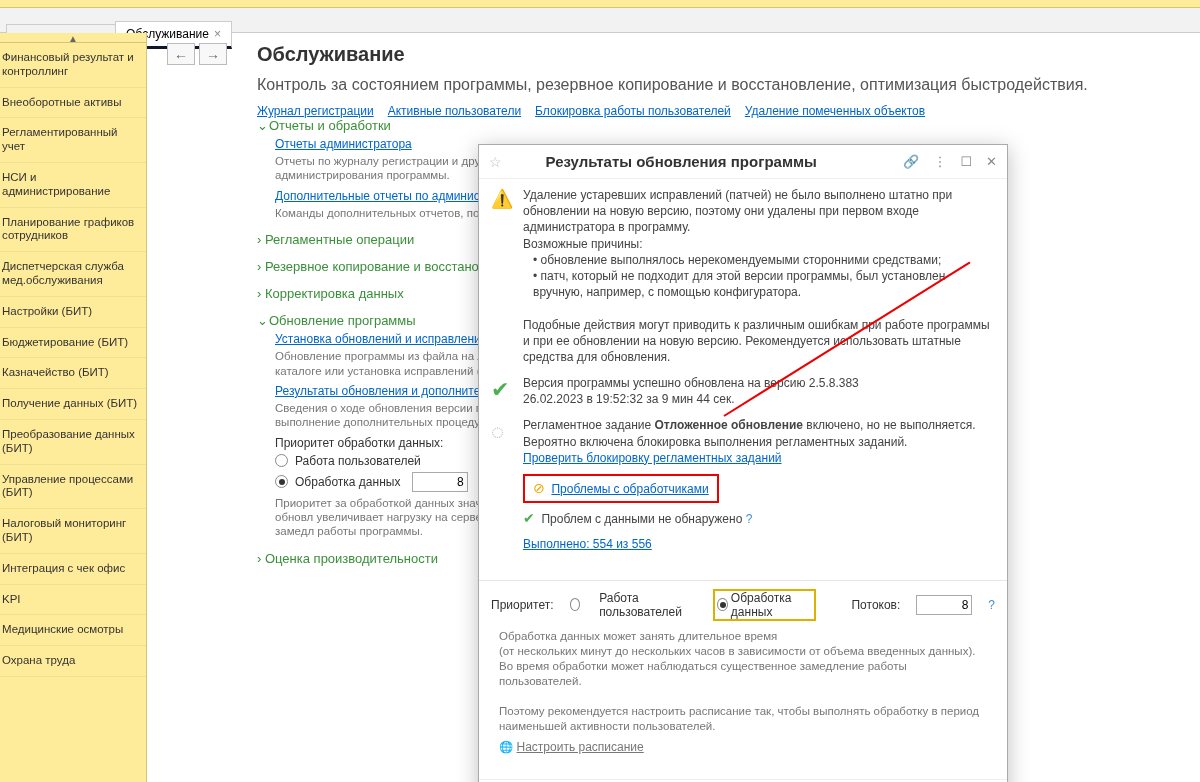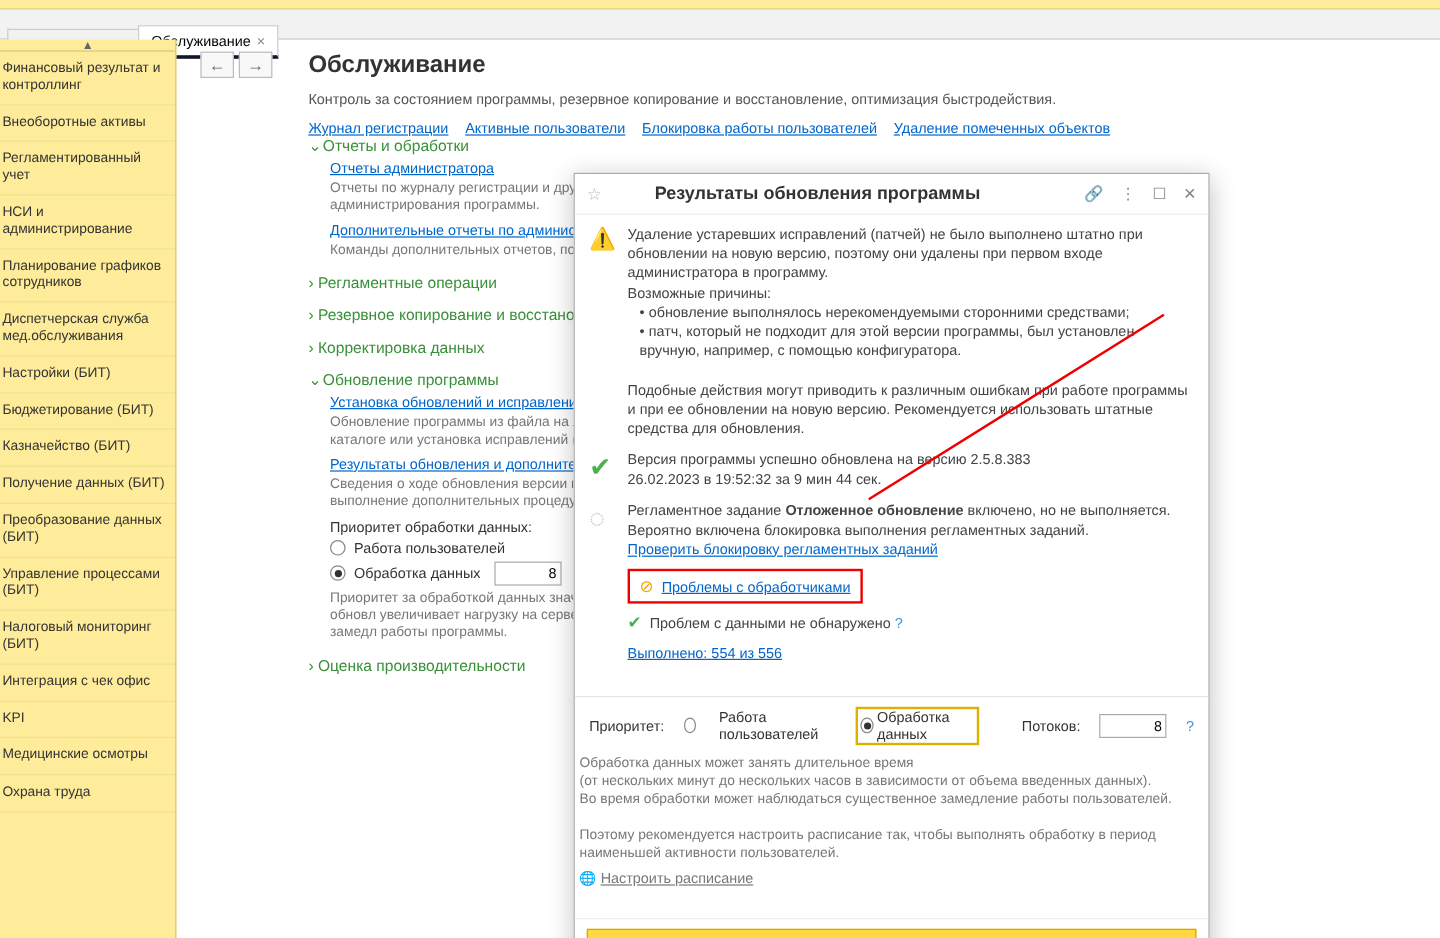--- a/index.html
+++ b/index.html
@@ -11,21 +11,21 @@
 .tab .close { margin-left:5px; color:#888; }
 .main { display:flex; height:calc(100% - 33px); }
 .sidebar { width:147px; background:#ffec9a; border-right:1px solid #d0c878; overflow:hidden; position:relative; }
 .sidebar-handle { height:10px; text-align:center; border-bottom:1px solid #d0c878; font-size:10px; color:#666; }
 .side-item { padding:8px 6px 8px 2px; border-bottom:1px solid #ede28f; font-size:11.5px; color:#333; line-height:1.2; cursor:pointer; }
 .content { flex:1; padding:10px 20px; overflow:hidden; position:relative; }
 .nav-btns { display:flex; gap:4px; margin-bottom:6px; }
 .nav-btn { width:28px; height:22px; border:1px solid #bbb; background:#f8f8f8; display:flex; align-items:center; justify-content:center; font-size:14px; color:#666; cursor:pointer; }
 .page-header { display:flex; align-items:flex-start; gap:30px; }
 .page-title { font-size:20px; font-weight:bold; margin-bottom:10px; }
-.page-desc { font-size:12px; color:#555; margin-bottom:10px; }
+.page-desc { font-size:16px; color:#555; margin-bottom:10px; }
 .top-links { display:flex; gap:14px; margin-bottom:0; }
 .link { color:#0066cc; text-decoration:underline; cursor:pointer; font-size:12px; }
 .section { margin-bottom:12px; }
 .sec-head { color:#3a8f3a; font-size:13px; margin-bottom:4px; cursor:pointer; }
 .sec-head::before { content:"› "; }
 .sec-head.open::before { content:"⌄ "; display:inline-block; width:12px; }
 .sec-link { color:#0066cc; text-decoration:underline; font-size:12px; margin-left:18px; display:inline-block; margin-bottom:3px; cursor:pointer; }
 .sec-desc { color:#777; font-size:11.5px; margin-left:18px; margin-bottom:6px; max-width:340px; line-height:1.25; }
 .priority-row { margin-left:18px; font-size:12px; margin-bottom:4px; display:flex; align-items:center; gap:4px; }
 .radio { width:13px; height:13px; border:1px solid #888; border-radius:50%; display:inline-flex; align-items:center; justify-content:center; margin-right:3px; cursor:pointer; }
@@ -41,21 +41,21 @@
 .msg-icon { width:22px; flex-shrink:0; font-size:18px; }
 .msg-text { flex:1; }
 .bullet { margin-left:10px; }
 .highlight-box { border:2px solid #e00; padding:3px 8px; display:inline-block; margin-bottom:6px; }
 .check-icon { color:#4caf50; font-size:22px; }
 .spinner-icon { color:#bbb; font-size:22px; }
 .warn-sm { color:#f2a400; font-size:14px; }
 .ok-sm { color:#4caf50; font-size:14px; }
 .help { color:#3a8fdf; font-size:12px; cursor:pointer; }
 .footer-row { display:flex; align-items:center; gap:16px; margin:8px 0; font-size:12px; padding:0 12px; border-top:1px solid #e6e6e6; padding-top:8px;}
-.footer-info { padding:0 4px; color:#777; font-size:11.5px; line-height:1.3; margin-bottom:24px; }
+.footer-info { padding:0 20px; color:#777; font-size:11.5px; line-height:1.3; margin-bottom:24px; }
 .btn-row { display:flex; justify-content:flex-end; gap:6px; padding:8px 10px; border-top:1px solid #eee;flex-direction:column; }
 .btn { padding:4px 14px; border:1px solid #aaa; background:#f2f2f2; font-size:12px; cursor:pointer; }
 .btn.primary { background:#ffd740; border-color:#d2a800; font-weight:bold; }
 .red-line { position:absolute; left:724px; top:415px; width:290px; height:2px; background:#e00; transform:rotate(-32deg); transform-origin:left center; pointer-events:none; z-index:20;}
 .yellow-border { border:2px solid #dcb200; padding:0 2px; display:inline-flex; align-items:center; }
 </style>
 </head>
 <body>
 
 <div class="topbar"></div>

